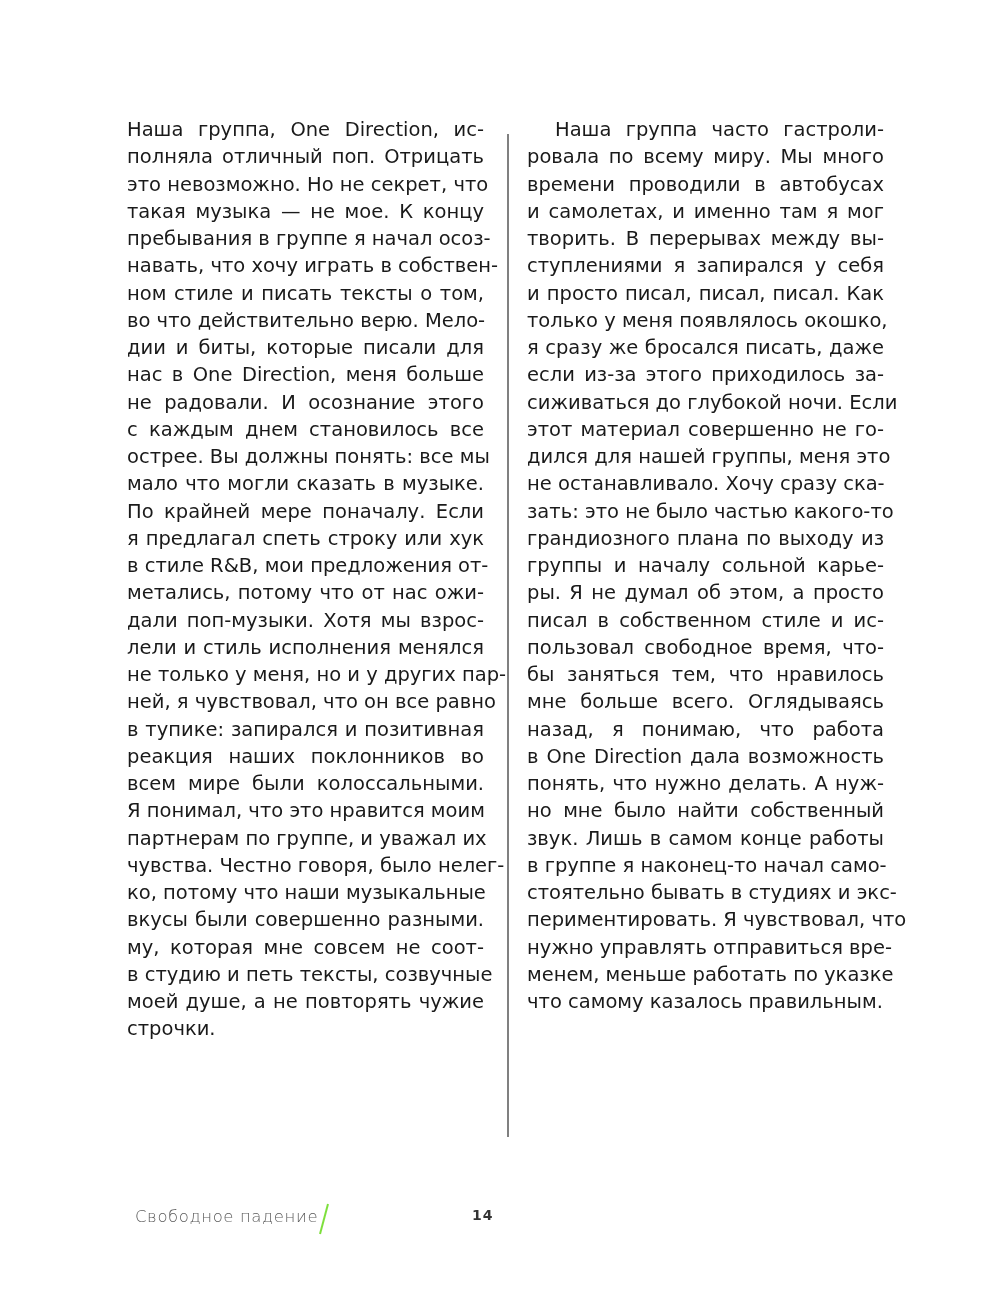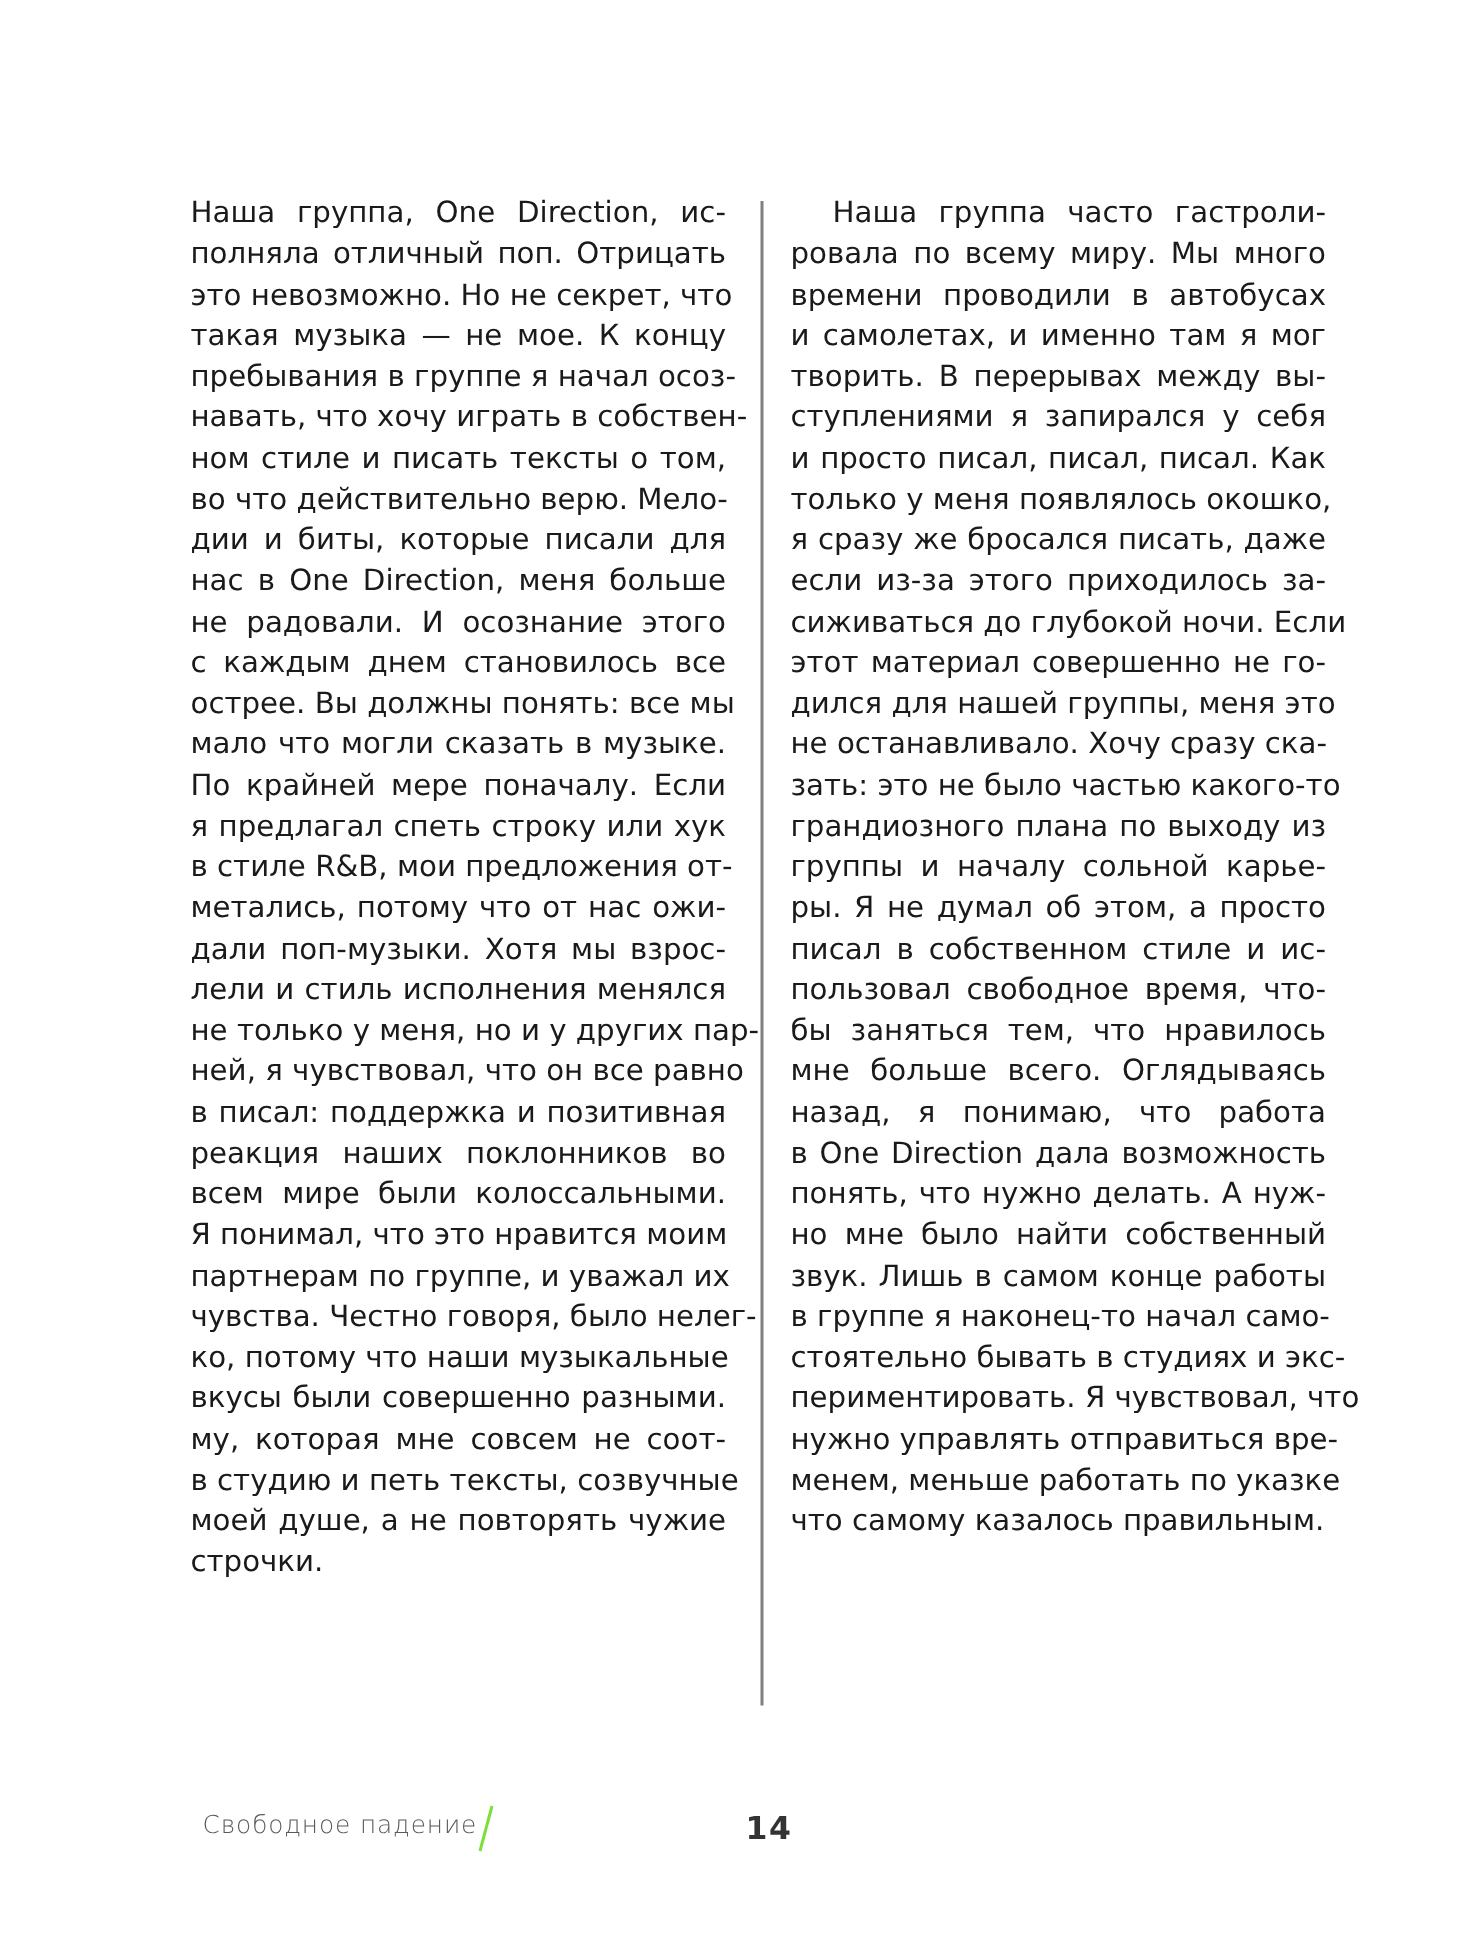--- a/index.html
+++ b/index.html
@@ -15,21 +15,21 @@
       font-family: "DejaVu Sans", "Liberation Sans", sans-serif;
       color: #1a1a1a;
     }
     .page {
       position: absolute;
       left: 0; top: 0;
       width: 986px; height: 1299px;
     }
     .column {
       position: absolute;
-      top: 128px;
+      top: 116px;
       width: 357px;
     }
     .column.left { left: 127px; }
     .column.right { left: 527px; }
     .line {
       display: block;
       height: 27.25px;
       line-height: 27.25px;
       font-size: 19.5px;
       white-space: nowrap;
@@ -63,23 +63,23 @@
     }
     .footer-slash {
       position: absolute;
       left: 317px;
       top: 1202px;
       width: 14px;
       height: 34px;
     }
     .page-number {
       position: absolute;
-      left: 497px;
+      left: 472px;
       top: 1207px;
-      font-size: 21px;
+      font-size: 14px;
       font-weight: bold;
       color: #333333;
       letter-spacing: 1px;
       text-align: center;
     }
   </style>
 </head>
 <body>
 
 <div class="page">
@@ -100,21 +100,21 @@
       <span class="line">острее. Вы должны понять: все мы</span>
       <span class="line">мало что могли сказать в музыке.</span>
       <span class="line">По крайней мере поначалу. Если</span>
       <span class="line">я предлагал спеть строку или хук</span>
       <span class="line">в стиле R&amp;B, мои предложения от-</span>
       <span class="line">метались, потому что от нас ожи-</span>
       <span class="line">дали поп-музыки. Хотя мы взрос-</span>
       <span class="line">лели и стиль исполнения менялся</span>
       <span class="line">не только у меня, но и у других пар-</span>
       <span class="line">ней, я чувствовал, что он все равно</span>
-      <span class="line">в писал: поддержка и позитивная</span>
+      <span class="line">в тупике: запирался и позитивная</span>
       <span class="line">реакция наших поклонников во</span>
       <span class="line">всем мире были колоссальными.</span>
       <span class="line">Я понимал, что это нравится моим</span>
       <span class="line">партнерам по группе, и уважал их</span>
       <span class="line">чувства. Честно говоря, было нелег-</span>
       <span class="line">ко, потому что наши музыкальные</span>
       <span class="line">вкусы были совершенно разными.</span>
       <span class="line">му, которая мне совсем не соот-</span>
       <span class="line">в студию и петь тексты, созвучные</span>
       <span class="line">моей душе, а не повторять чужие</span>

